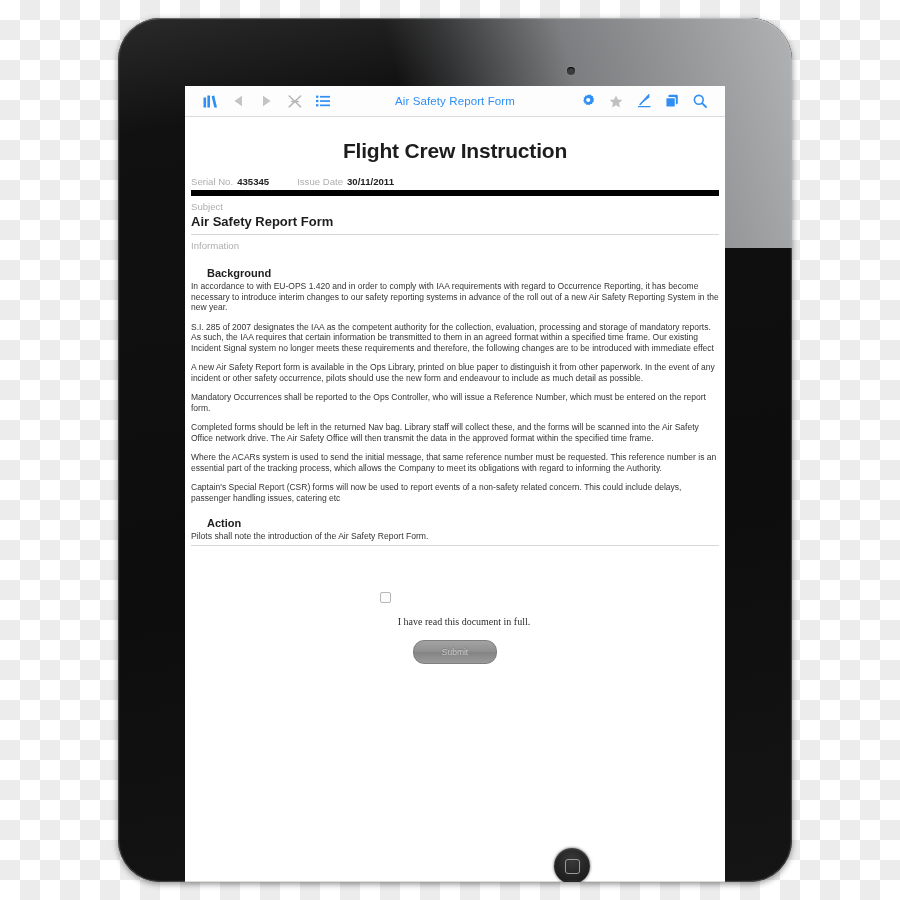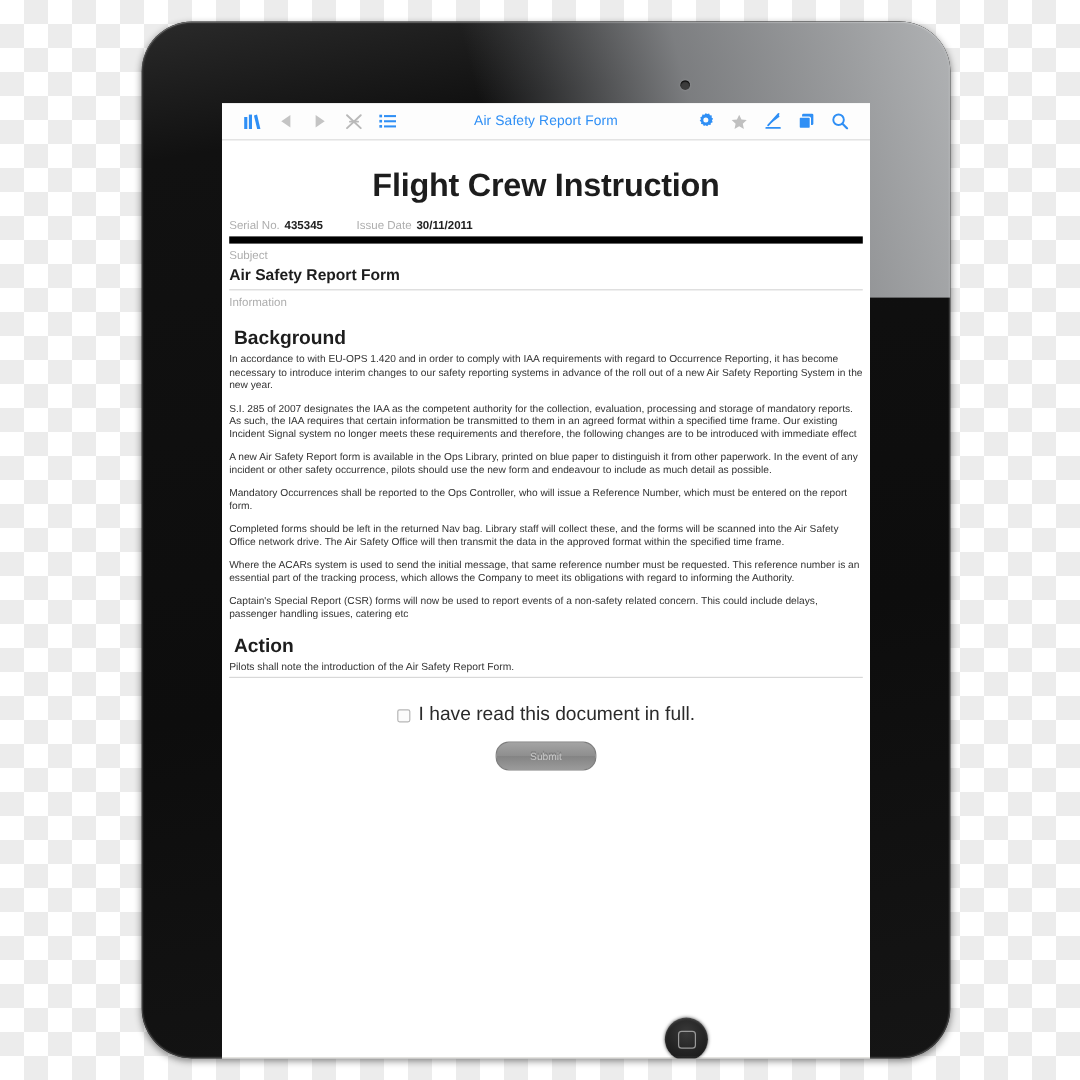--- a/index.html
+++ b/index.html
@@ -119,21 +119,21 @@
   
   #doc {
     flex: 1;
     overflow: hidden;
     padding: 0 5px 0 5px;
   }
   #doc-inner { padding: 0 1px; }
 
   #doc-title {
     text-align: center;
-    font-size: 27px;
+    font-size: 21px;
     font-weight: bold;
     color: #1d1d1d;
     margin: 22px 0 13px 0;
     letter-spacing: -.2px;
   }
 
   .meta-row {
     display: flex;
     align-items: flex-start;
     font-size: 9.6px;
@@ -151,24 +151,24 @@
   }
   .field-value-big {
     font-size: 13px;
     font-weight: bold;
     color: #1d1d1d;
     border-bottom: 1px solid #d8d8d8;
     padding-bottom: 5px;
   }
 
   .section-head {
-    font-size: 16px;
+    font-size: 11px;
     font-weight: bold;
     color: #1d1d1d;
-    margin: 14px 0 2px 4px;
+    margin: 14px 0 2px 16px;
   }
   .para {
     font-size: 8.5px;
     line-height: 10.5px;
     color: #333;
     margin: 0 0 9px 0;
     text-align: left;
   }
 
   .action-line {
@@ -192,23 +192,24 @@
     margin-top: 22px;
   }
   #consent-checkbox {
     width: 9px; height: 9px;
     border: 1px solid #b6b6b6;
     border-radius: 2px;
     background: #fbfbfb;
     flex: none;
   }
   #consent-label {
-    font-family: Liberation Sans, sans-serif;
-    font-size: 16px;
+    font-family: Liberation Serif, serif;
+    font-size: 10px;
     color: #2b2b2b;
+    margin-top: 48px;
   }
 
   #submit-wrap { display: flex; justify-content: center; margin-top: 13px; }
   #submit-button {
     width: 82px; height: 22px;
     border-radius: 11px;
     background: linear-gradient(180deg, #a3a3a3 0%, #8f8f8f 48%, #848484 52%, #9a9a9a 100%);
     border: 1px solid #7e7e7e;
     color: #c9c9c9;
     font-size: 8.5px;

